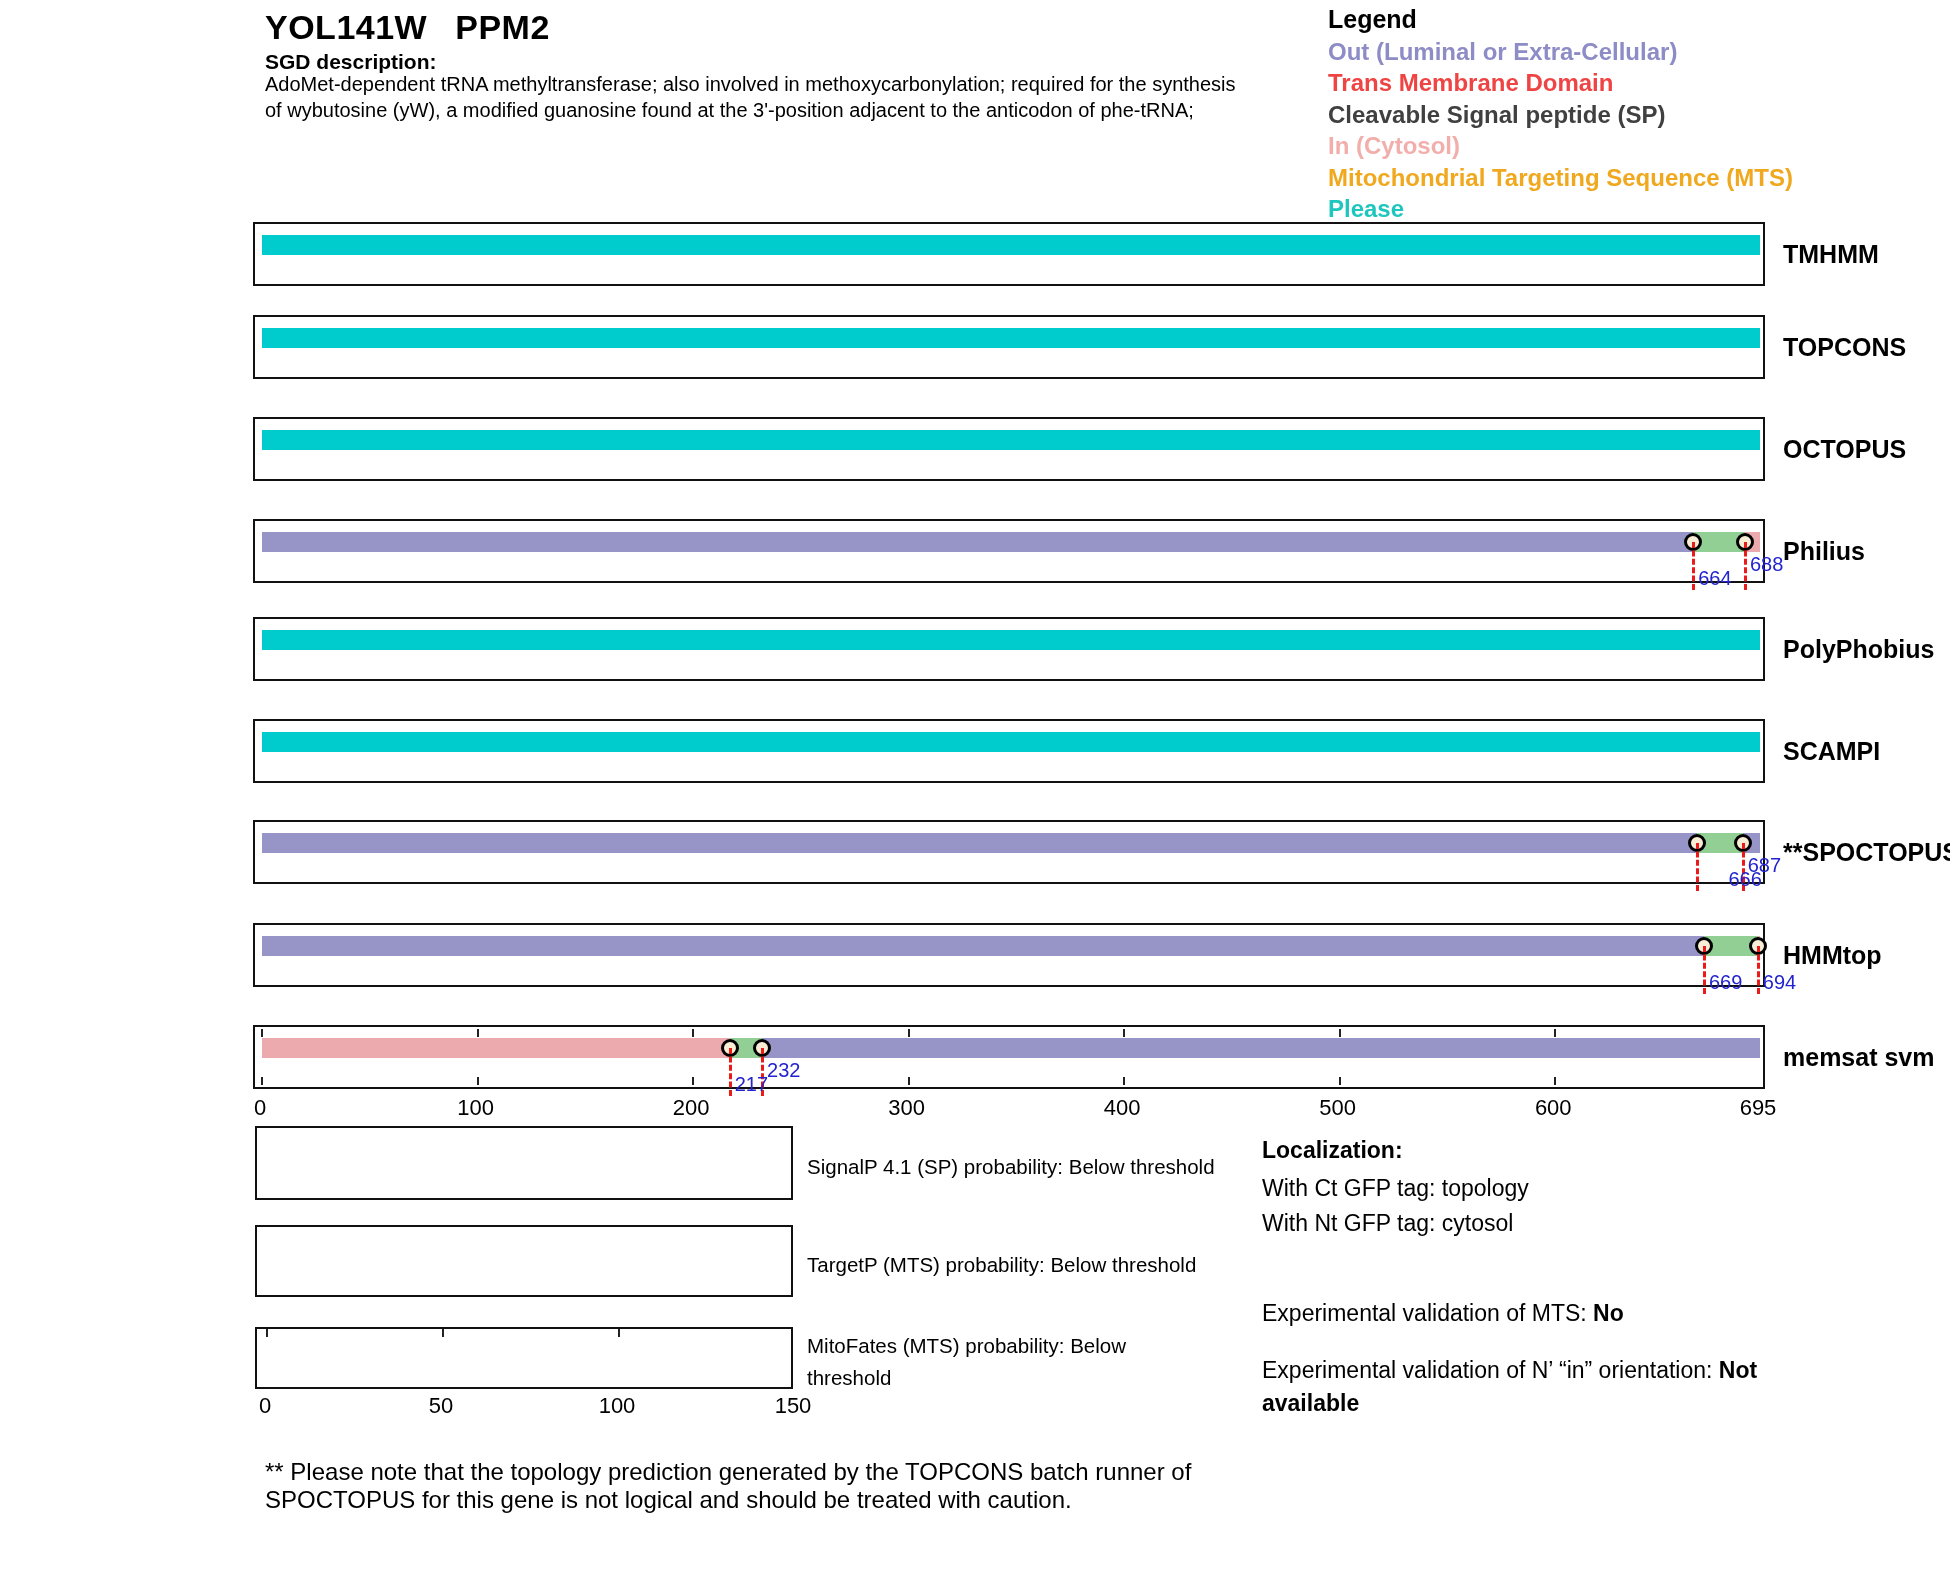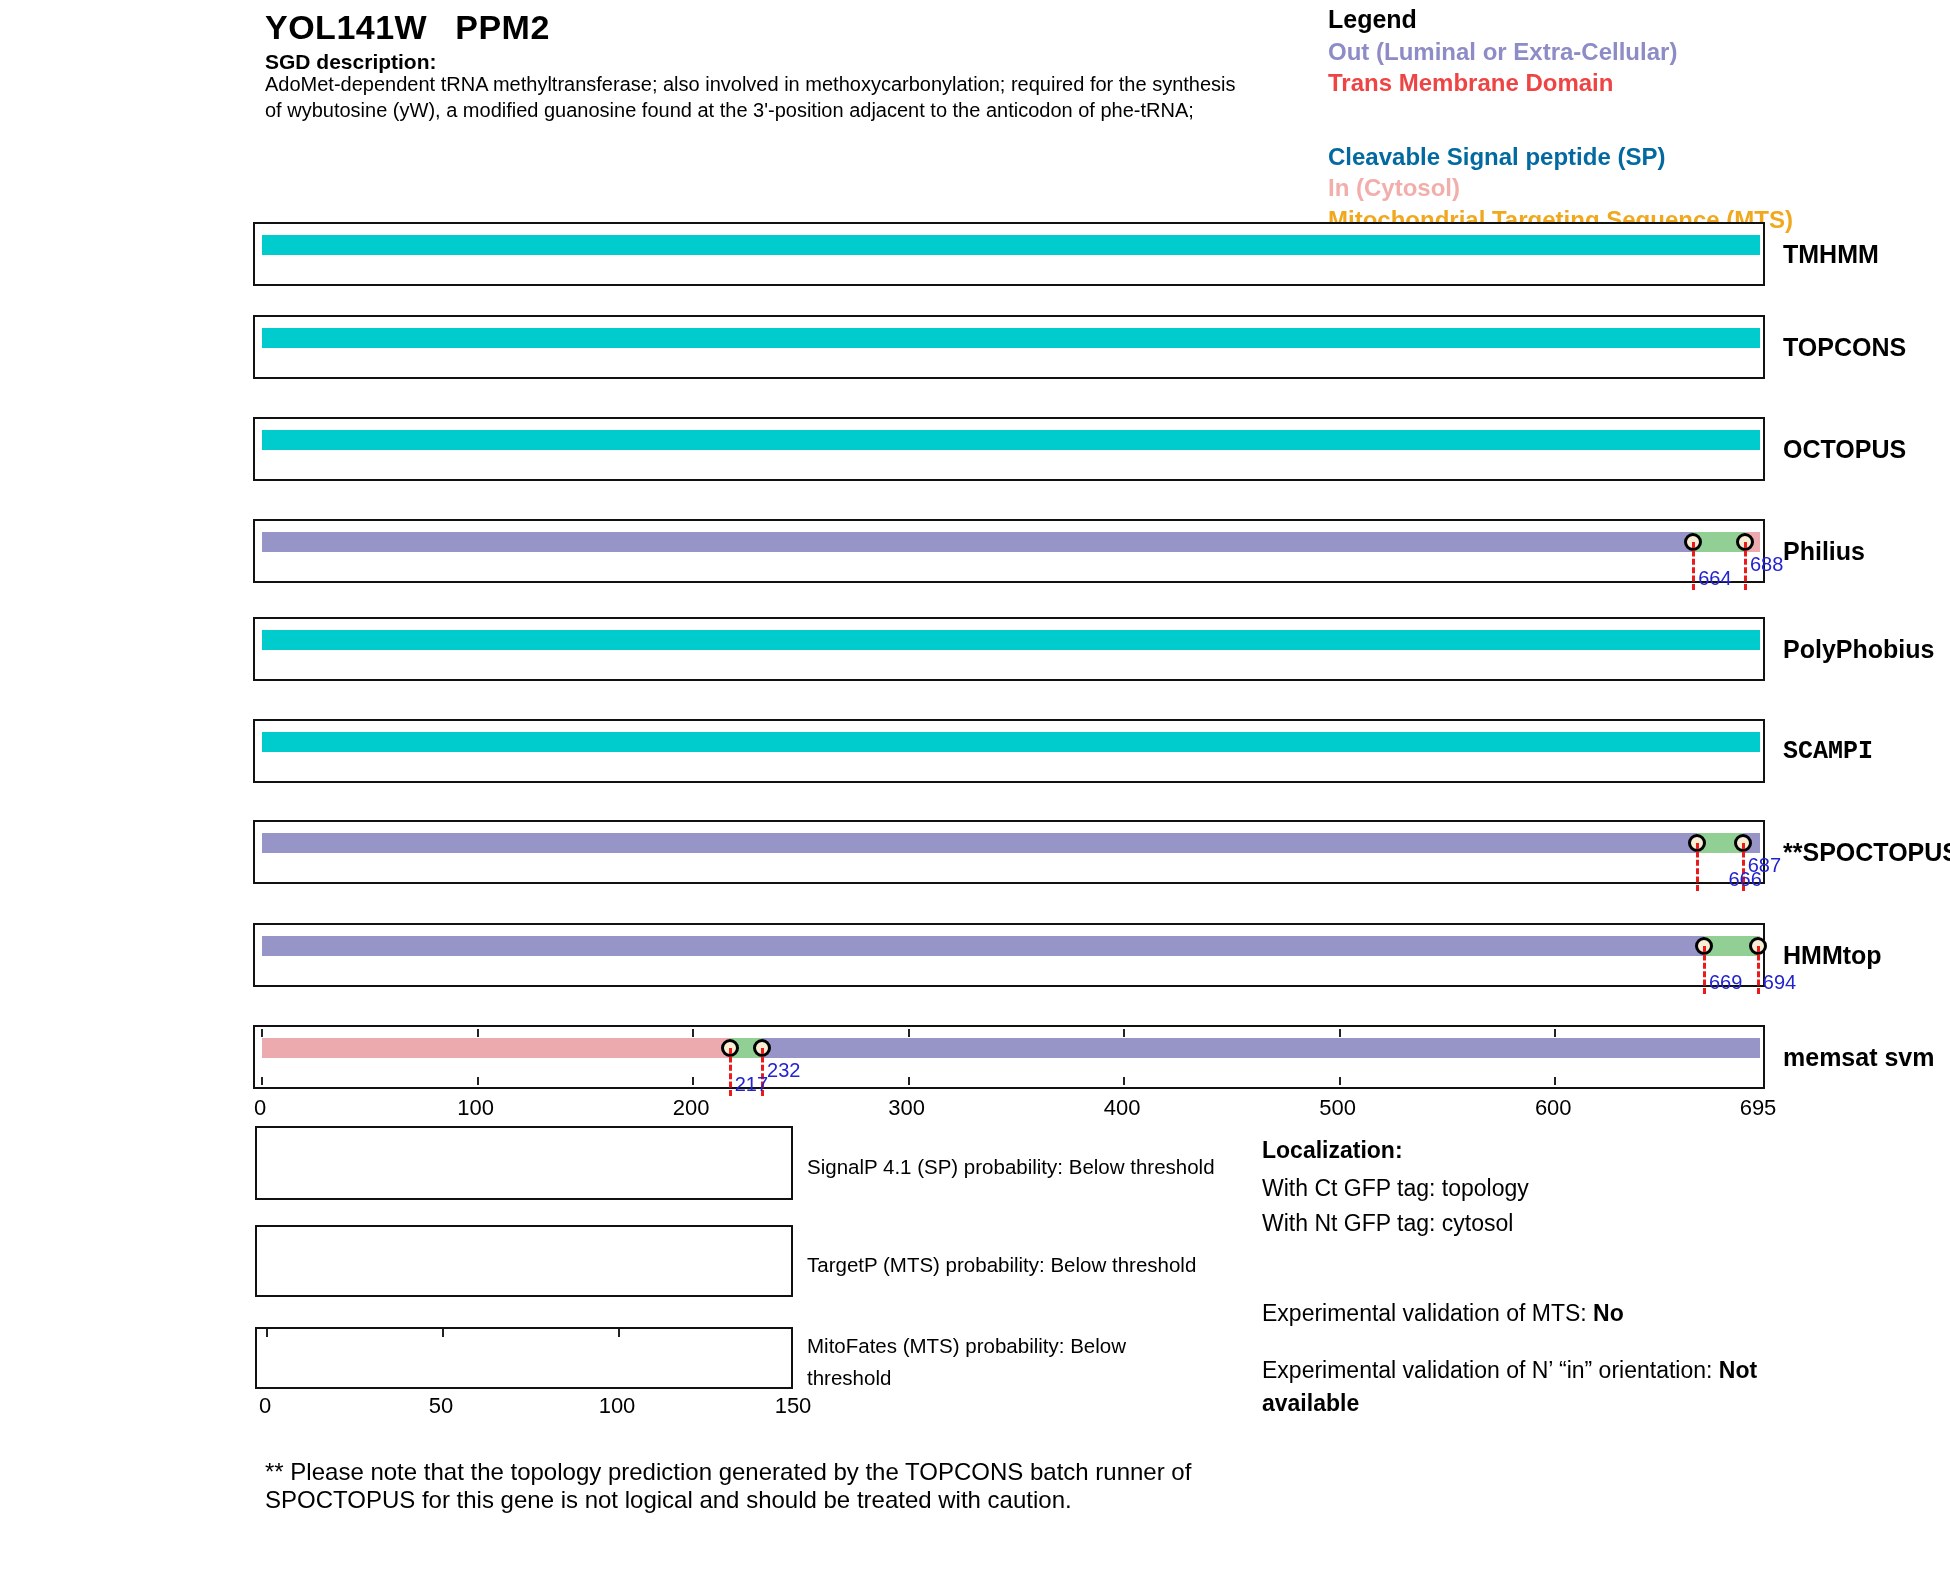--- a/index.html
+++ b/index.html
@@ -39,21 +39,21 @@
   <div class="abs desc" id="desc-lines">
       <div>AdoMet-dependent tRNA methyltransferase; also involved in methoxycarbonylation; required for the synthesis</div>
       <div>of wybutosine (yW), a modified guanosine found at the 3'-position adjacent to the anticodon of phe-tRNA;</div>
     </div>
 
   <div class="abs legend">
     <div class="legend-title">Legend</div>
     <div id="legend-items">
         <div class="legend-item" style="color: rgb(141, 140, 198);">Out (Luminal or Extra-Cellular)</div>
         <div class="legend-item" style="color: #ef4444;">Trans Membrane Domain</div>
-        <div class="legend-item" style="color: #0369a1; margin-top: 42px;">Cleavable Signal peptide (SP)</div>
+        <div class="legend-item" style="color: #404040;">Cleavable Signal peptide (SP)</div>
         <div class="legend-item" style="color: rgb(242, 174, 171);">In (Cytosol)</div>
         <div class="legend-item" style="color: rgb(240, 168, 30);">Mitochondrial Targeting Sequence (MTS)</div>
         <div class="legend-item" style="color: rgb(31, 198, 189);">Please</div>
       </div>
   </div>
 
   <div id="tracks-layer">
       <div class="box" style="left: 253px; top: 222px; width: 1512px; height: 64px;">
         <div class="seg" style="left: 7px; width: 1498px; background: rgb(0, 203, 205);"></div>
       </div>
@@ -78,21 +78,21 @@
         <div class="mlabel" style="left: 1494.91px; top: 32px;">688</div>
       </div>
       <div class="tlabel" style="top: 537px;">Philius</div>
       <div class="box" style="left: 253px; top: 617px; width: 1512px; height: 64px;">
         <div class="seg" style="left: 7px; width: 1498px; background: rgb(0, 203, 205);"></div>
       </div>
       <div class="tlabel" style="top: 635px;">PolyPhobius</div>
       <div class="box" style="left: 253px; top: 719px; width: 1512px; height: 64px;">
         <div class="seg" style="left: 7px; width: 1498px; background: rgb(0, 203, 205);"></div>
       </div>
-      <div class="tlabel" style="top: 737px; font-family: Liberation Mono, monospace;">SCAMPI</div>
+      <div class="tlabel" style="top: 737px;">SCAMPI</div>
       <div class="box" style="left: 253px; top: 820px; width: 1512px; height: 64px;">
         <div class="seg" style="left: 7px; width: 1435.49px; background: rgb(151, 149, 200);"></div>
         <div class="seg" style="left: 1442.49px; width: 45.2633px; background: rgb(146, 207, 148);"></div>
         <div class="seg" style="left: 1487.76px; width: 17.2432px; background: rgb(151, 149, 200);"></div>
         <div class="dline" style="left: 1441.49px; top: 21px; height: 48px;"></div>
         <div class="circle" style="left: 1433.49px; top: 12px;"></div>
         <div class="mlabel" style="left: 1447.49px; top: 46px; margin-left: 26px;">666</div>
         <div class="dline" style="left: 1486.76px; top: 21px; height: 48px;"></div>
         <div class="circle" style="left: 1478.76px; top: 12px;"></div>
         <div class="mlabel" style="left: 1492.76px; top: 32px;">687</div>

